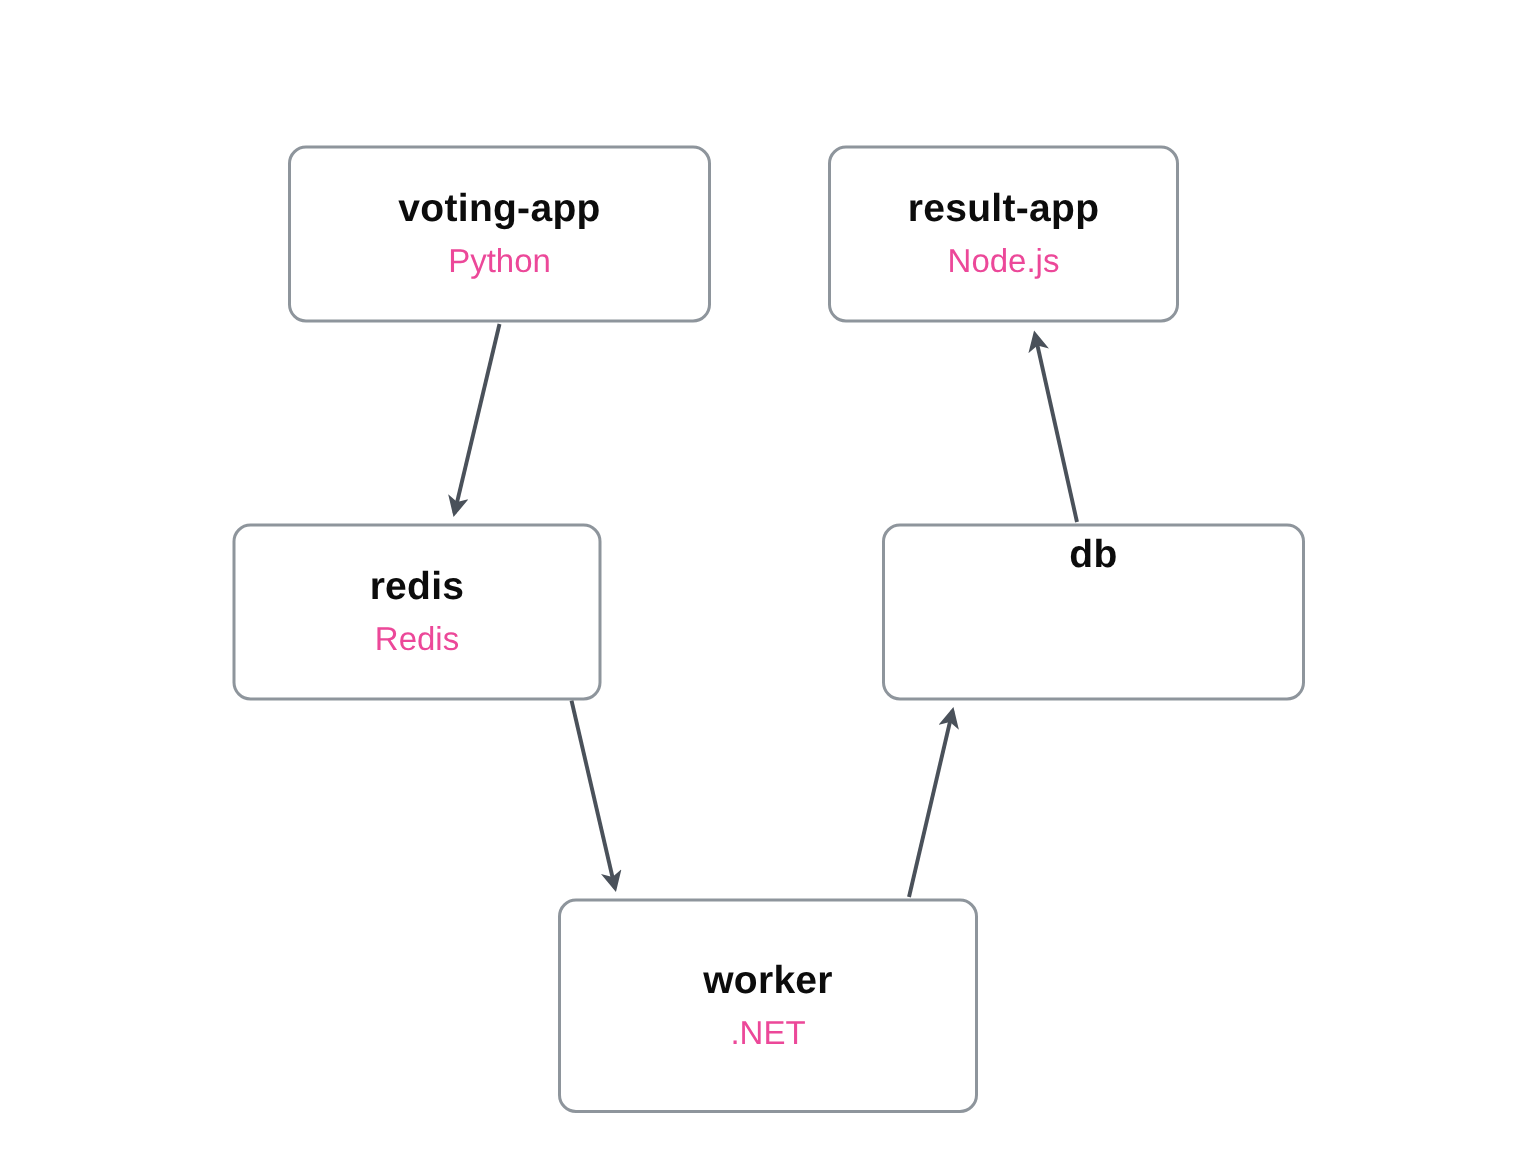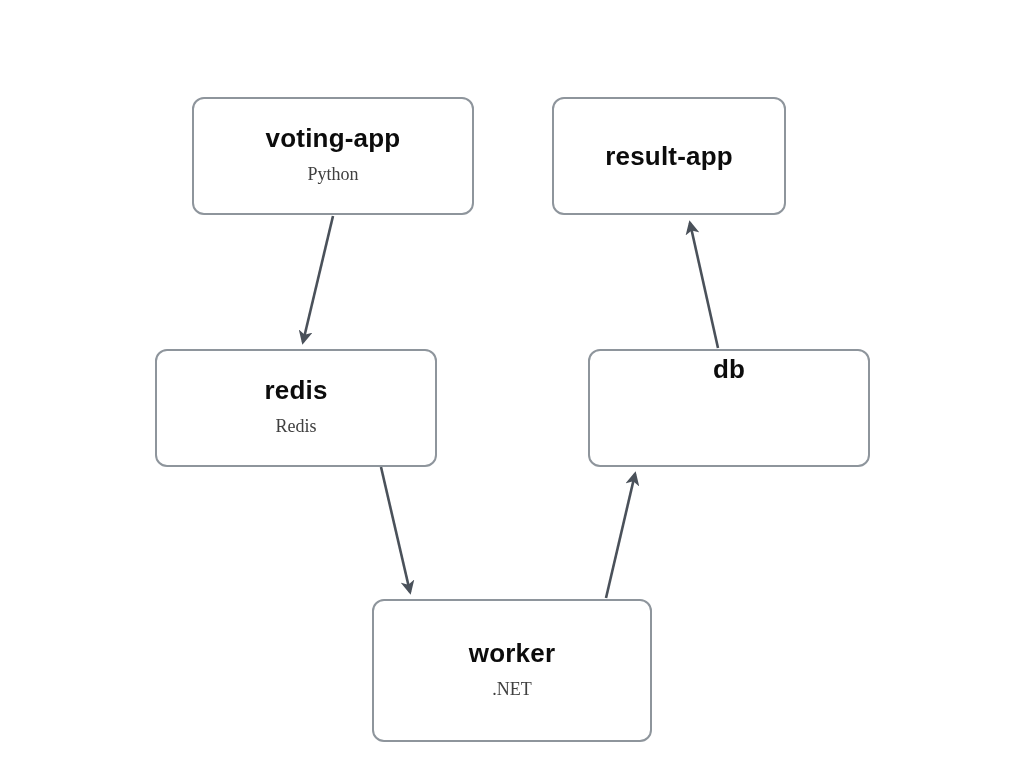--- a/index.html
+++ b/index.html
@@ -37,25 +37,24 @@
     text-align: center;
   }
   .node .title {
     font-size: 26px;
     font-weight: bold;
     color: #0c0c0c;
     line-height: 36px;
     letter-spacing: 0.2px;
   }
   .node .subtitle {
-    font-size: 18px;
+    font-size: 22px;
     font-weight: normal;
-    color: #404040;
+    color: #ec4899;
     line-height: 36px;
-    font-family: Liberation Serif, serif;
   }
 </style>
 </head>
 <body>
 
 <div id="canvas">
   <svg id="edges-svg" width="1024" height="768" viewBox="0 0 1024 768">
     <defs>
       <marker id="arrowhead" viewBox="0 0 10 10" refX="8" refY="5" markerWidth="14" markerHeight="14" orient="auto-start-reverse" markerUnits="userSpaceOnUse">
         <path d="M0,0 L10,5 L0,10 L2.6,5 z" fill="#4a515a"></path>
@@ -68,22 +67,23 @@
         <line x1="718" y1="324" x2="690" y2="199" stroke="#4a515a" stroke-width="2.6" marker-end="url(#arrowhead)"></line>
       </g>
   </svg>
   <div id="nodes-layer">
       <div class="node" style="left: 192px; top: 73px; width: 282px; height: 118px; border-color: rgb(142, 149, 156); background: rgb(255, 255, 255);">
         <div class="title">voting-app</div>
         <div class="subtitle">Python</div>
       </div>
       <div class="node" style="left: 552px; top: 73px; width: 234px; height: 118px; border-color: rgb(142, 149, 156); background: rgb(255, 255, 255);">
         <div class="title">result-app</div>
+        <div class="subtitle">Node.js</div>
       </div>
-      <div class="node" style="left: 155px; top: 325px; width: 282px; height: 118px; border-color: rgb(142, 149, 156); background: rgb(255, 255, 255);">
+      <div class="node" style="left: 155px; top: 325px; width: 246px; height: 118px; border-color: rgb(142, 149, 156); background: rgb(255, 255, 255);">
         <div class="title">redis</div>
         <div class="subtitle">Redis</div>
       </div>
       <div class="node" style="left: 588px; top: 325px; width: 282px; height: 118px; border-color: rgb(142, 149, 156); background: rgb(255, 255, 255); justify-content: space-between;">
         <div class="title">db</div>
       </div>
       <div class="node" style="left: 372px; top: 575px; width: 280px; height: 143px; border-color: rgb(142, 149, 156); background: rgb(255, 255, 255);">
         <div class="title">worker</div>
         <div class="subtitle">.NET</div>
       </div>

